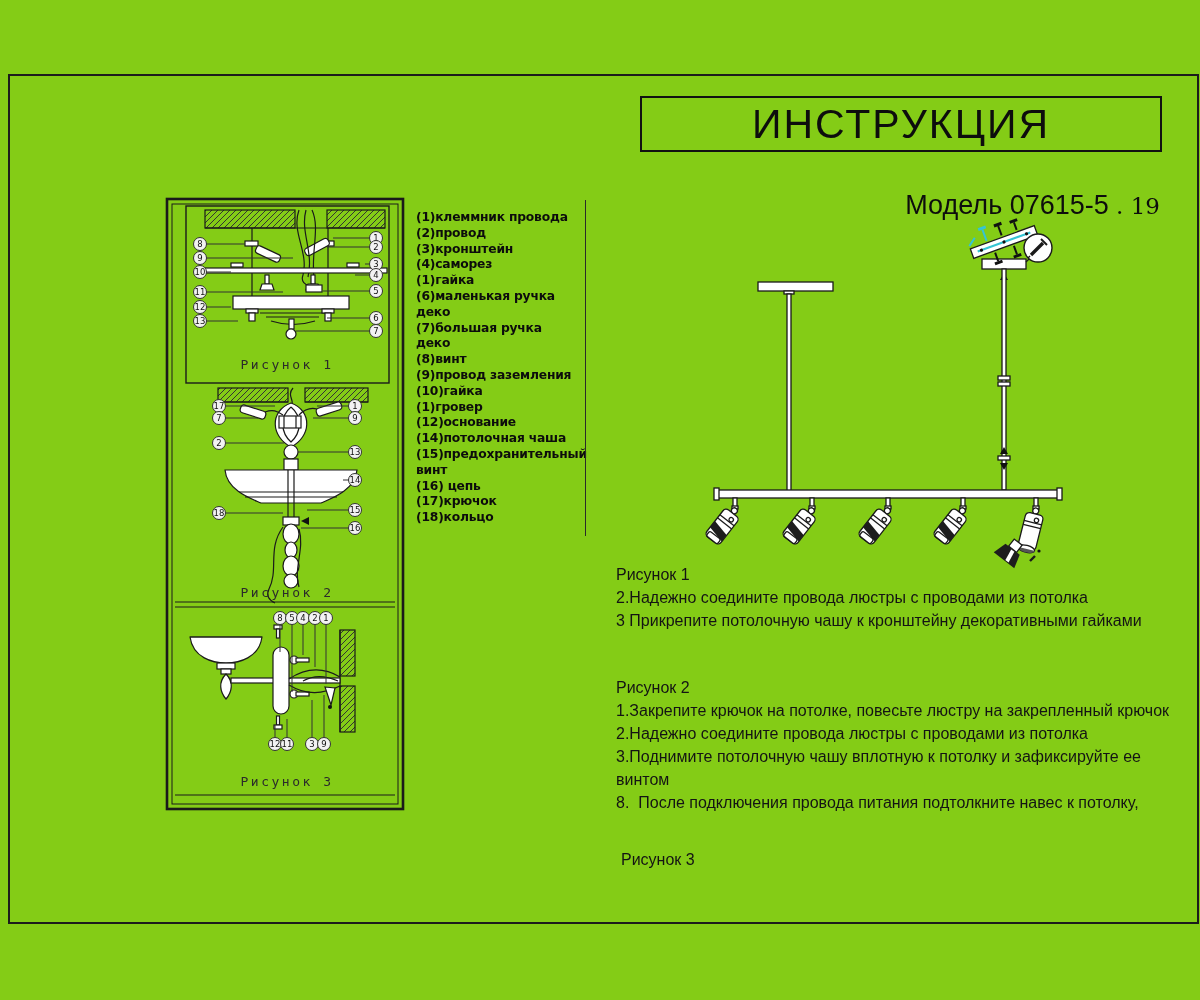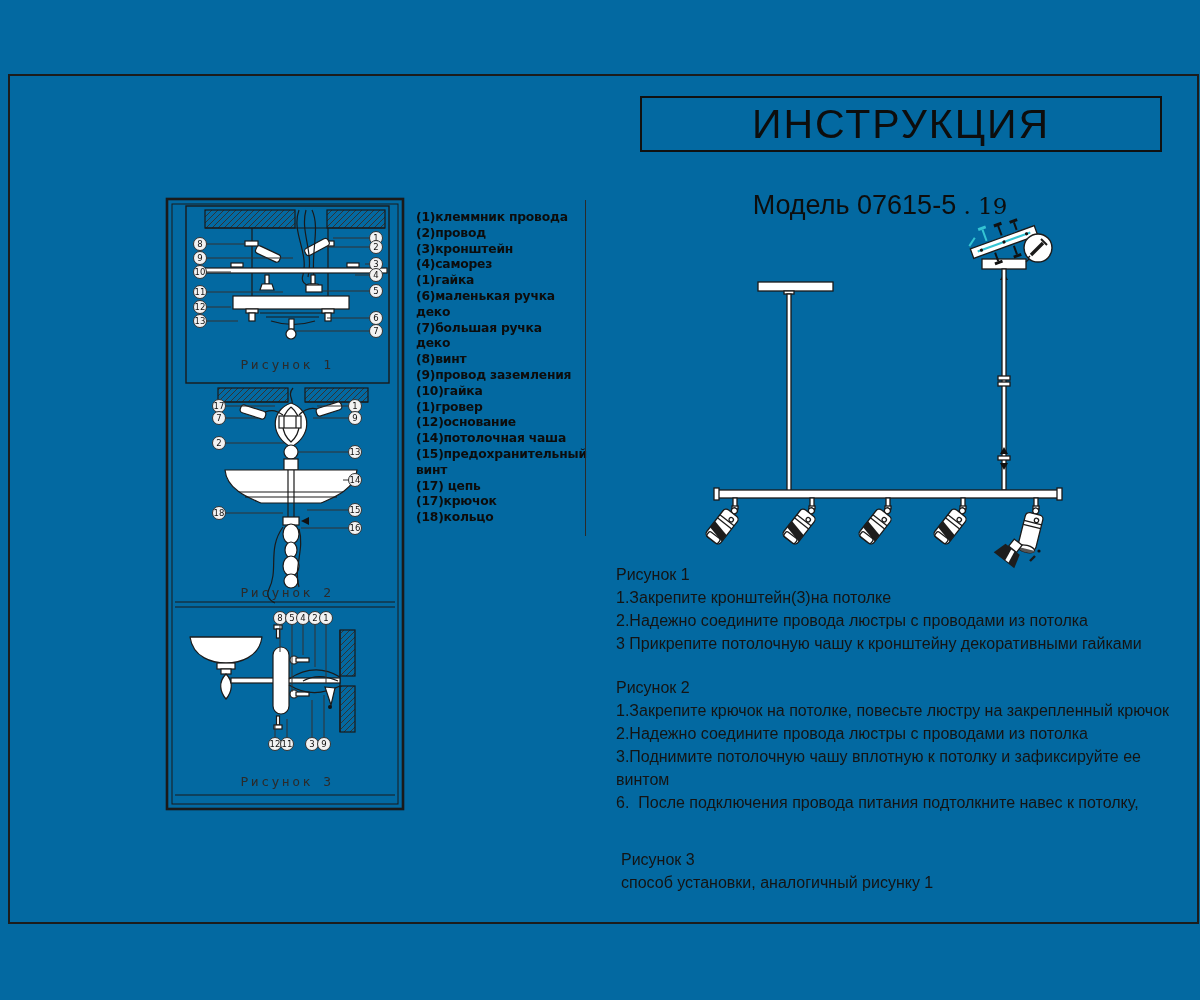--- a/index.html
+++ b/index.html
@@ -1,23 +1,23 @@
 <!DOCTYPE html>
 <html><head>
 <meta charset="utf-8">
 <style>
   html,body{margin:0;padding:0;background:#fff;}
-  .page{position:relative;width:1200px;height:1000px;background:#0369a1;overflow:hidden;
+  .page{position:relative;width:1200px;height:1000px;background:#84cc16;overflow:hidden;
         font-family:"Liberation Sans",sans-serif;color:#111;}
   .page-border{position:absolute;left:8px;top:74px;width:1187px;height:846px;
         border:2px solid #1c1c1c;}
   .title-box{position:absolute;left:640px;top:96px;width:518px;height:52px;
         border:2px solid #111;display:flex;align-items:center;justify-content:center;}
   .title-box span{font-size:41px;letter-spacing:2px;color:#0d0d0d;}
-  .model-line{position:absolute;left:600px;top:190px;width:560px;text-align:center;
+  .model-line{position:absolute;left:600px;top:190px;width:560px;text-align:right;
         font-size:27px;color:#0d0d0d;}
   .model-suffix{white-space:pre;font-size:23px;font-family:"DejaVu Serif",serif;}
   .figures-panel{position:absolute;left:165px;top:197px;width:240px;height:614px;}
   .parts-list{position:absolute;left:416px;top:210px;width:164px;
         font-family:"DejaVu Sans",sans-serif;font-weight:700;font-size:12.3px;
         line-height:15.8px;letter-spacing:-0.2px;color:#0c0c0c;}
   .parts-divider{position:absolute;left:585px;top:200px;width:1px;height:336px;background:#2a2a2a;}
   .main-drawing{position:absolute;left:640px;top:218px;}
   .instr-block{position:absolute;left:616px;width:575px;font-size:16px;line-height:23px;color:#141414;}
   .instr-line{white-space:pre;}
@@ -269,21 +269,21 @@
       <div>(1)гайка</div>
       <div>(6)маленькая ручка деко</div>
       <div>(7)большая ручка деко</div>
       <div>(8)винт</div>
       <div>(9)провод заземления</div>
       <div>(10)гайка</div>
       <div>(1)гровер</div>
       <div>(12)основание</div>
       <div>(14)потолочная чаша</div>
       <div>(15)предохранительный винт</div>
-      <div>(17) цепь</div>
+      <div>(16) цепь</div>
       <div>(17)крючок</div>
       <div>(18)кольцо</div>
     </div>
   <div class="parts-divider"></div>
 
   <svg class="main-drawing" id="mainsvg" width="470" height="355" viewBox="0 0 470 355" fill="none" stroke="#1a1a1a" stroke-width="1.3">
 
     <rect x="118" y="64" width="75" height="9" fill="#fff"></rect>
     <rect x="144" y="73" width="10" height="3" fill="#fff"></rect>
     <rect x="147" y="76" width="4" height="198" fill="#fff"></rect>
@@ -405,35 +405,31 @@
       <polygon points="-9,-1 9,-1 13,13 -13,13" fill="#1d1d1d" stroke="none"></polygon>
       <polygon points="-1,0 3,0 5,12 1,12" fill="#fff" stroke="none"></polygon>
     </g>
     <line x1="390" y1="343" x2="395" y2="338" stroke-width="2.4"></line>
     <circle cx="399" cy="333" r="1.6" fill="#111" stroke="none"></circle>
   </svg>
 
   <div class="instr-block" id="instr-block-1" style="top:563px">
     <div class="instr-line">Рисунок 1</div>
     <div id="steps1">
-        <div class="instr-line">1.Закрепите кронштейн(3)на потолке</div>
         <div class="instr-line">2.Надежно соедините провода люстры с проводами из потолка</div>
         <div class="instr-line">3 Прикрепите потолочную чашу к кронштейну декоративными гайками</div>
       </div>
   </div>
   <div class="instr-block" id="instr-block-2" style="top:676px">
     <div class="instr-line">Рисунок 2</div>
     <div id="steps2">
         <div class="instr-line">1.Закрепите крючок на потолке, повесьте люстру на закрепленный крючок</div>
         <div class="instr-line">2.Надежно соедините провода люстры с проводами из потолка</div>
         <div class="instr-line">3.Поднимите потолочную чашу вплотную к потолку и зафиксируйте ее</div>
         <div class="instr-line">винтом</div>
-        <div class="instr-line">6.  После подключения провода питания подтолкните навес к потолку,</div>
+        <div class="instr-line">8.  После подключения провода питания подтолкните навес к потолку,</div>
       </div>
   </div>
   <div class="instr-block" id="instr-block-3" style="top:848px">
     <div class="instr-line">Рисунок 3</div>
-    <div id="steps3">
-        <div class="instr-line">способ установки, аналогичный рисунку 1</div>
-      </div>
   </div>
 
 </div>
 
 </body></html>

